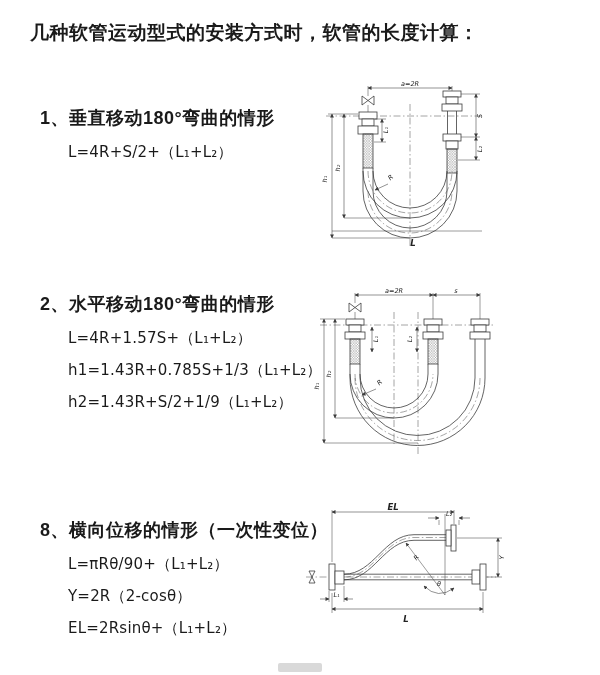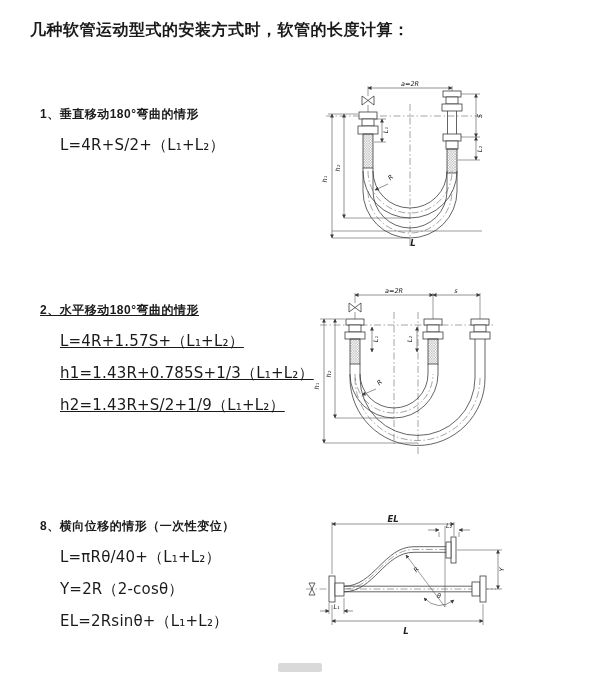--- a/index.html
+++ b/index.html
@@ -1,28 +1,28 @@
 <!DOCTYPE html>
 <html><head>
 <meta charset="utf-8">
 <style>
   html,body{margin:0;padding:0;background:#ffffff;}
   body{width:600px;height:675px;position:relative;font-family:"Liberation Sans","DejaVu Sans",sans-serif;color:#1a1a1a;}
   .page{position:absolute;inset:0;background:#fff;}
-  .doc-title{position:absolute;left:30px;top:20px;font-size:16px;font-weight:bold;letter-spacing:0.5px;}
+  .doc-title{position:absolute;left:30px;top:20px;font-size:19px;font-weight:bold;letter-spacing:0.5px;}
   .section{position:absolute;left:40px;}
   .sec1{top:106px;}
-  .sec2{top:302px;text-decoration:underline;}
+  .sec2{top:292px;}
   .sec3{top:518px;}
-  .sec-heading{font-size:12px;font-weight:bold;letter-spacing:0.5px;white-space:nowrap;}
-  .formula{font-size:15px;font-family:"DejaVu Sans","Liberation Sans",sans-serif;margin-left:20px;margin-top:13px;line-height:19px;white-space:nowrap;letter-spacing:0.2px;}
+  .sec-heading{font-size:18px;font-weight:bold;letter-spacing:0.5px;white-space:nowrap;}
+  .formula{font-size:15px;font-family:"DejaVu Sans","Liberation Sans",sans-serif;margin-left:28px;margin-top:13px;line-height:19px;white-space:nowrap;letter-spacing:0.2px;}
   .diagram{position:absolute;font-style:italic;}
   .d1{left:312px;top:76px;}
   .d2{left:312px;top:286px;}
-  .d3{left:296px;top:512px;text-align:right;}
+  .d3{left:296px;top:500px;text-align:right;}
   svg{display:block;}
   svg .ln{stroke:#3c3c3c;stroke-width:0.8;fill:none;}
   svg .thin{stroke:#4a4a4a;stroke-width:0.55;fill:none;}
   svg .dim{stroke:#4a4a4a;stroke-width:0.6;fill:none;}
   svg .cl{stroke:#5a5a5a;stroke-width:0.55;fill:none;stroke-dasharray:7 2.5 1.5 2.5;}
   svg .fit{fill:#ffffff;stroke:#3c3c3c;stroke-width:0.8;}
   svg .braid{fill:url(#braidpat);stroke:#3c3c3c;stroke-width:0.8;}
   svg .valve{fill:none;stroke:#3c3c3c;stroke-width:0.8;}
   svg text{fill:#222;font-family:"DejaVu Sans",sans-serif;font-size:6.5px;}
   svg text.big{font-size:8.5px;font-weight:bold;}
@@ -42,21 +42,21 @@
 
   <div class="section sec2">
     <div class="sec-heading">2、水平移动180°弯曲的情形</div>
     <div class="formula">L=4R+1.57S+（L₁+L₂）</div>
     <div class="formula">h1=1.43R+0.785S+1/3（L₁+L₂）</div>
     <div class="formula">h2=1.43R+S/2+1/9（L₁+L₂）</div>
   </div>
 
   <div class="section sec3">
     <div class="sec-heading">8、横向位移的情形（一次性变位）</div>
-    <div class="formula">L=πRθ/40+（L₁+L₂）</div>
+    <div class="formula">L=πRθ/90+（L₁+L₂）</div>
     <div class="formula">Y=2R（2-cosθ）</div>
     <div class="formula">EL=2Rsinθ+（L₁+L₂）</div>
   </div>
 
   <div class="diagram d1">
   <svg width="276" height="178" viewBox="0 0 276 178">
     <defs>
       <marker id="arr" viewBox="0 0 10 10" refX="9" refY="5" markerWidth="6.5" markerHeight="6.5" orient="auto-start-reverse">
         <path d="M0,0 L10,5 L0,10 z" fill="#3c3c3c"></path>
       </marker>

